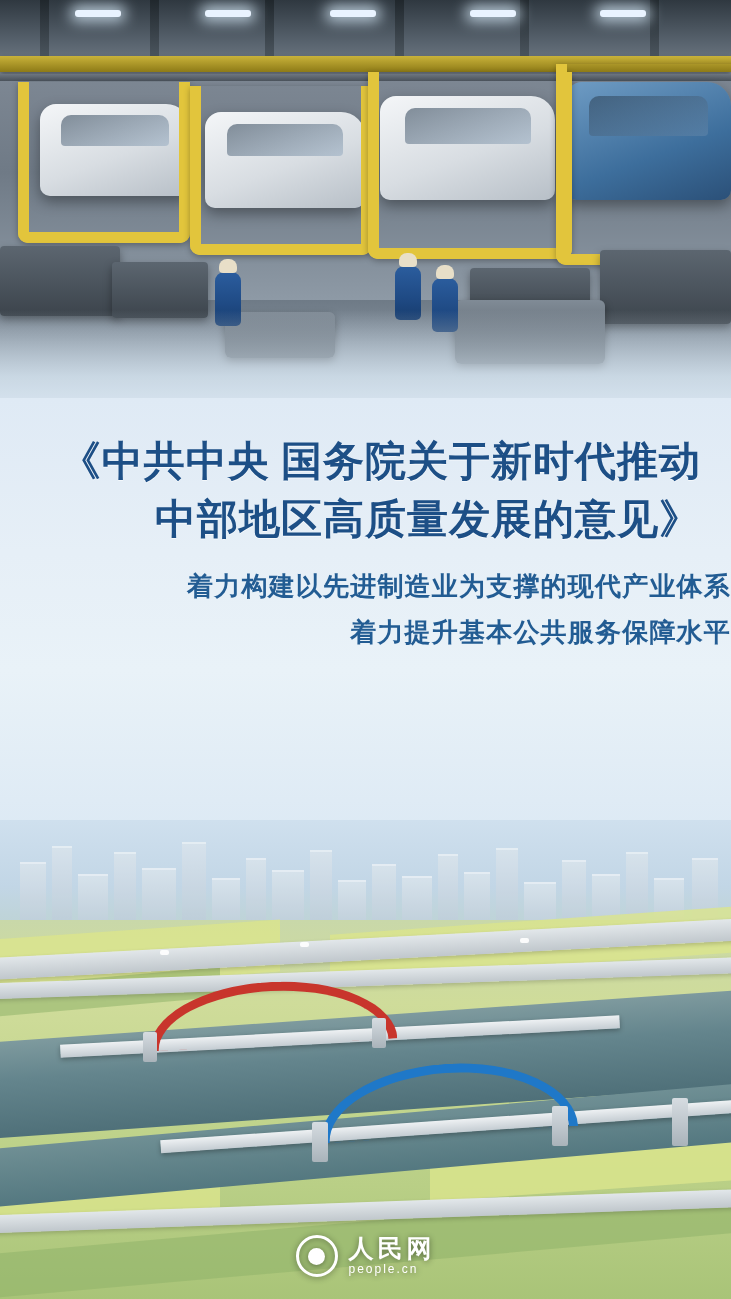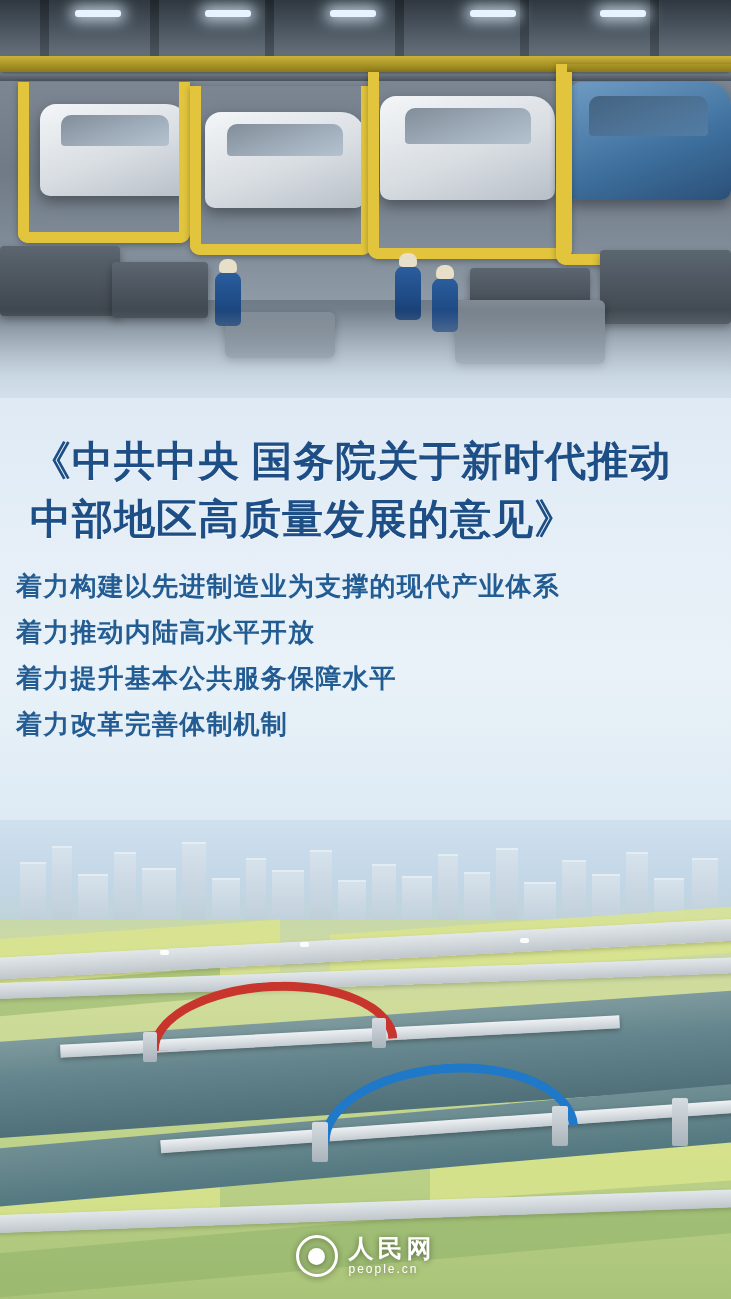--- a/index.html
+++ b/index.html
@@ -111,21 +111,21 @@
     background: linear-gradient(180deg, rgba(216,233,246,0) 0%, rgba(219,234,246,.75) 55%, #dfeaf5 100%);
   }
 
   
   .panel {
     position: absolute;
     left: 0; top: 398px;
     width: 731px;
     height: 440px;
     background: linear-gradient(180deg,#dfeaf5 0%, #e6eff7 35%, #e9f2f8 62%, #dce9f4 100%);
-    text-align: left;
+    text-align: right;
   }
   .headline {
     margin: 0;
     padding: 34px 30px 0 30px;
     font-size: 41px;
     line-height: 1.42;
     font-weight: bold;
     color: #1d4f86;
     letter-spacing: 1px;
     font-family: "Liberation Serif", "DejaVu Serif", serif;
@@ -329,23 +329,21 @@
     <div class="worker" style="left:395px; top:266px;"></div>
     <div class="worker" style="left:432px; top:278px;"></div>
 
     <div class="photo-top-fade"></div>
   </div>
 
   <div class="panel">
     <h1 class="headline">《中共中央 国务院关于新时代推动中部地区高质量发展的意见》</h1>
     <ul class="points">
       <li>着力构建以先进制造业为支撑的现代产业体系</li>
-      <li>着力推动内陆高水平开放</li>
       <li>着力提升基本公共服务保障水平</li>
-      <li>着力改革完善体制机制</li>
     </ul>
   </div>
 
   <div class="photo-bottom">
     <div class="skyline">
       <div class="bldg" style="left:20px;  width:26px; height:76px;"></div>
       <div class="bldg" style="left:52px;  width:20px; height:92px;"></div>
       <div class="bldg" style="left:78px;  width:30px; height:64px;"></div>
       <div class="bldg" style="left:114px; width:22px; height:86px;"></div>
       <div class="bldg" style="left:142px; width:34px; height:70px;"></div>

